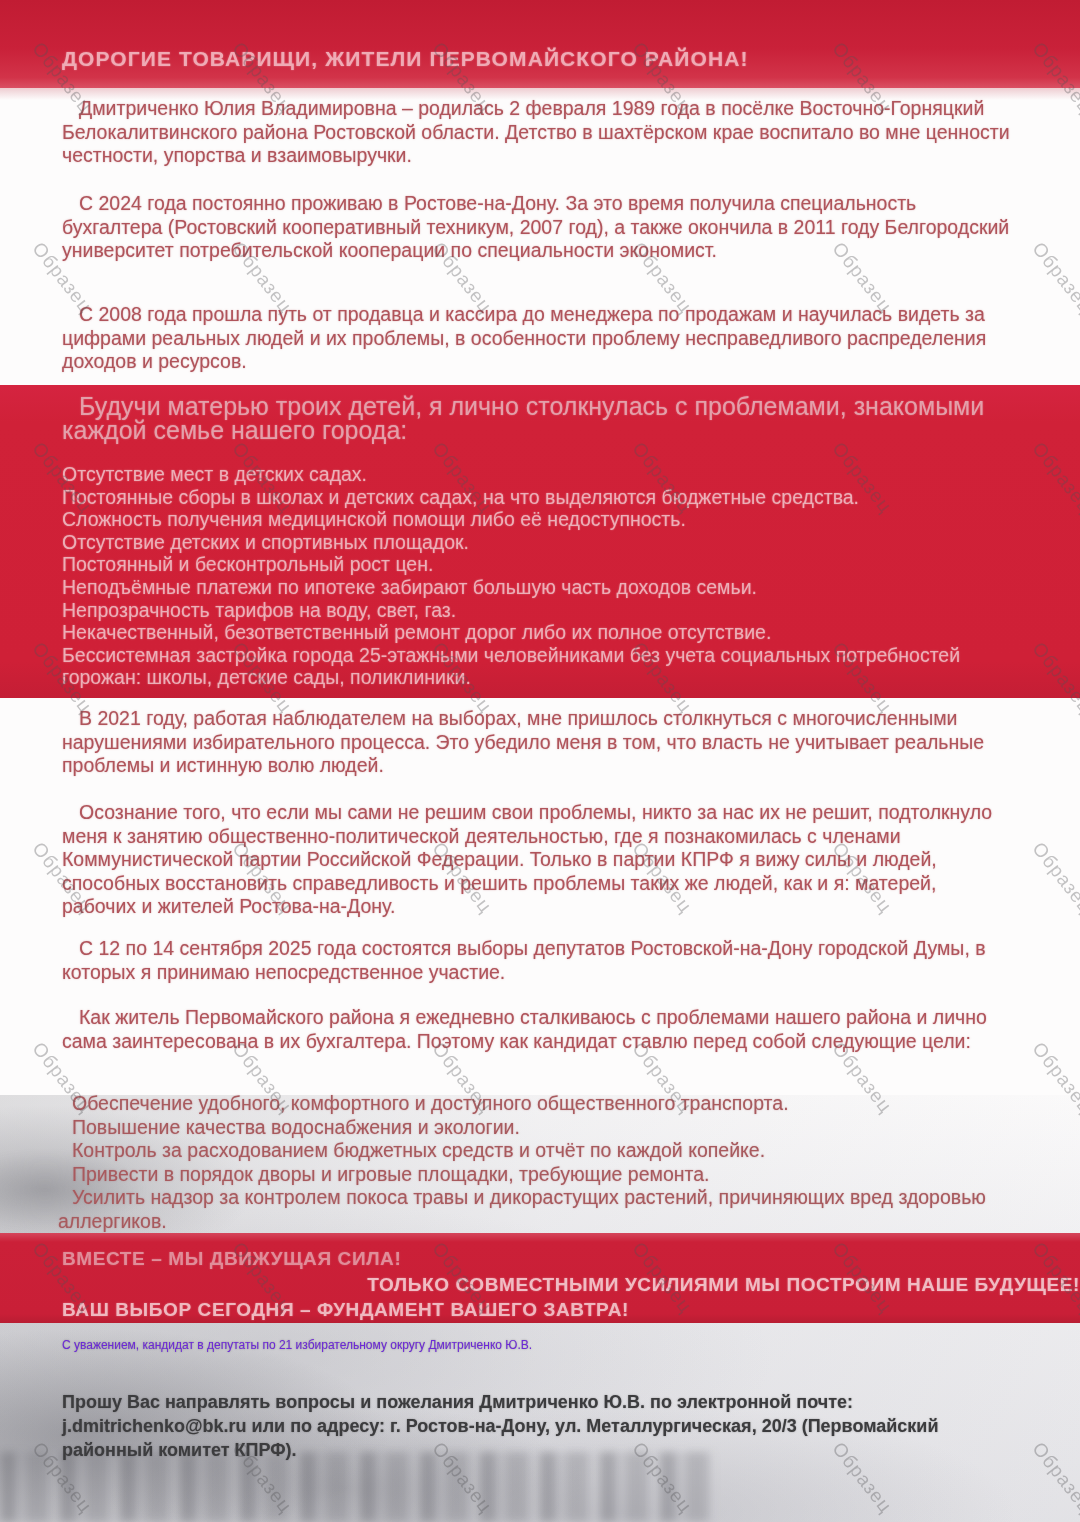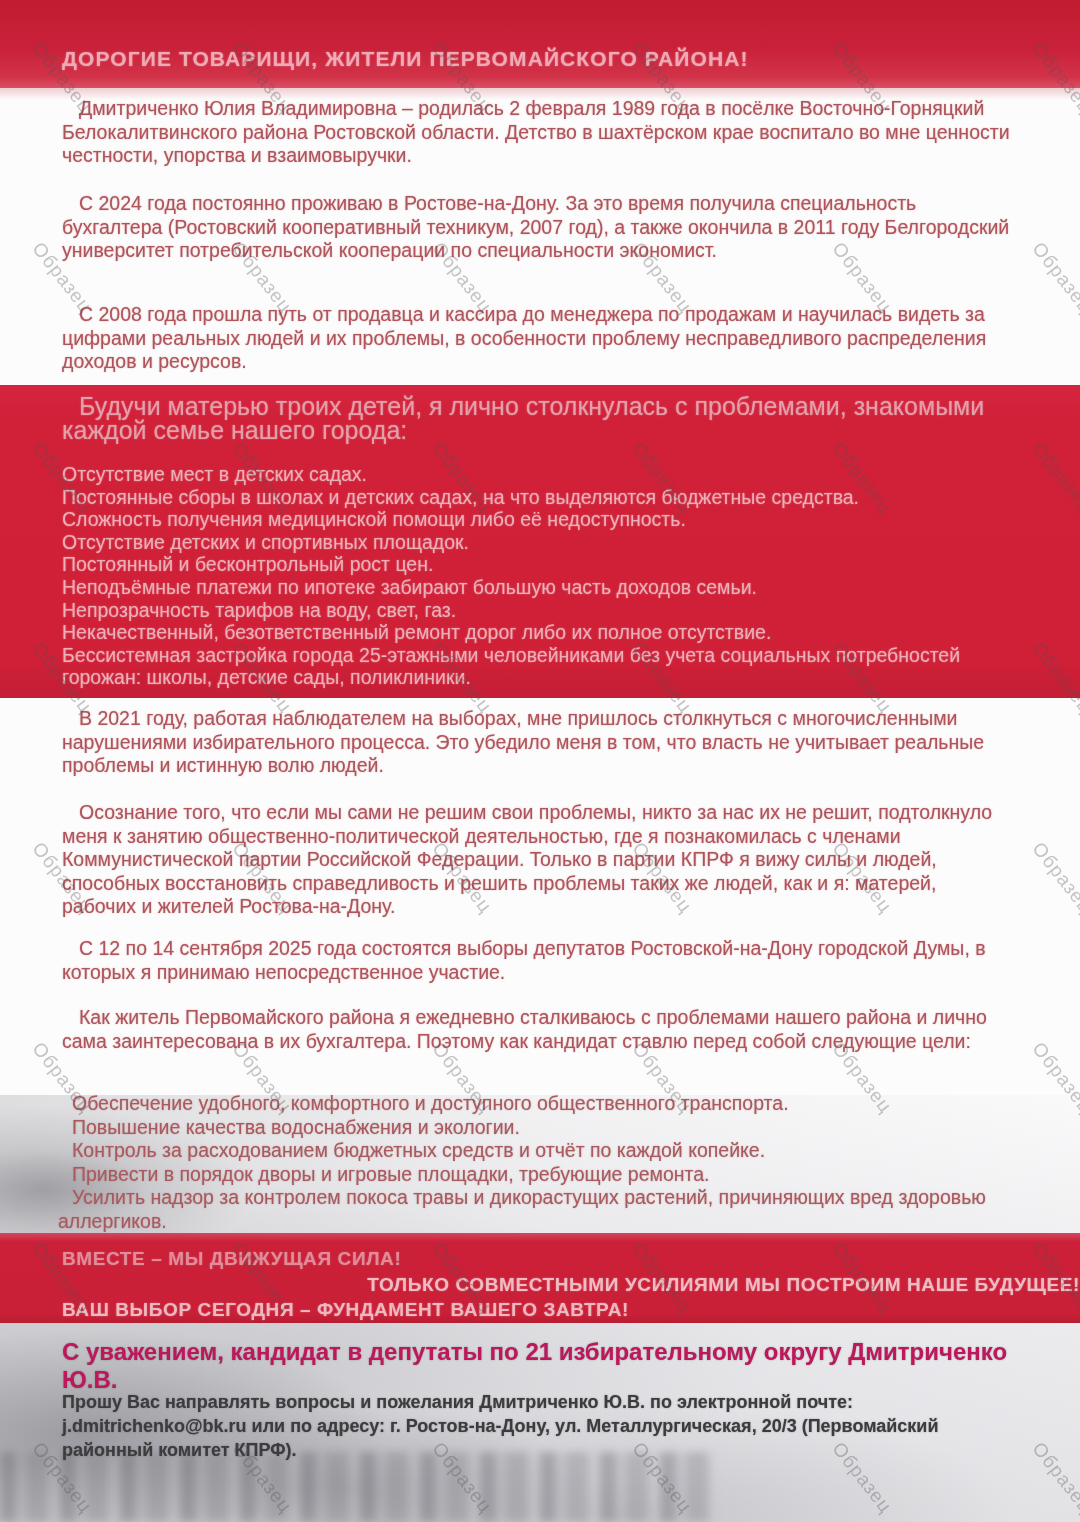--- a/index.html
+++ b/index.html
@@ -92,21 +92,21 @@
   
   .goals{position:absolute;left:58px;top:1092px;width:950px;}
   .goals .li{
     font-size:19.5px;line-height:23.5px;color:#a85a5e;
     text-indent:14px;
     text-shadow:0 0 1.6px rgba(168,90,94,.55);
   }
   
   .footer-sig{
     position:absolute;left:62px;top:1338px;width:960px;
-    font-size:24px;font-weight:bold;color:#be185d;
+    font-size:12px;font-weight:normal;color:#6d28d9;
     text-shadow:0 0 1.6px rgba(60,60,62,.5);
   }
   .footer-contact{
     position:absolute;left:62px;top:1390px;width:930px;
     font-size:18px;font-weight:bold;line-height:24px;color:#3c3c3e;
     text-shadow:0 0 1.6px rgba(60,60,62,.5);
   }
   
   .wm-layer{position:absolute;left:0;top:0;width:1080px;height:1522px;pointer-events:none;z-index:6;}
   .wm{

